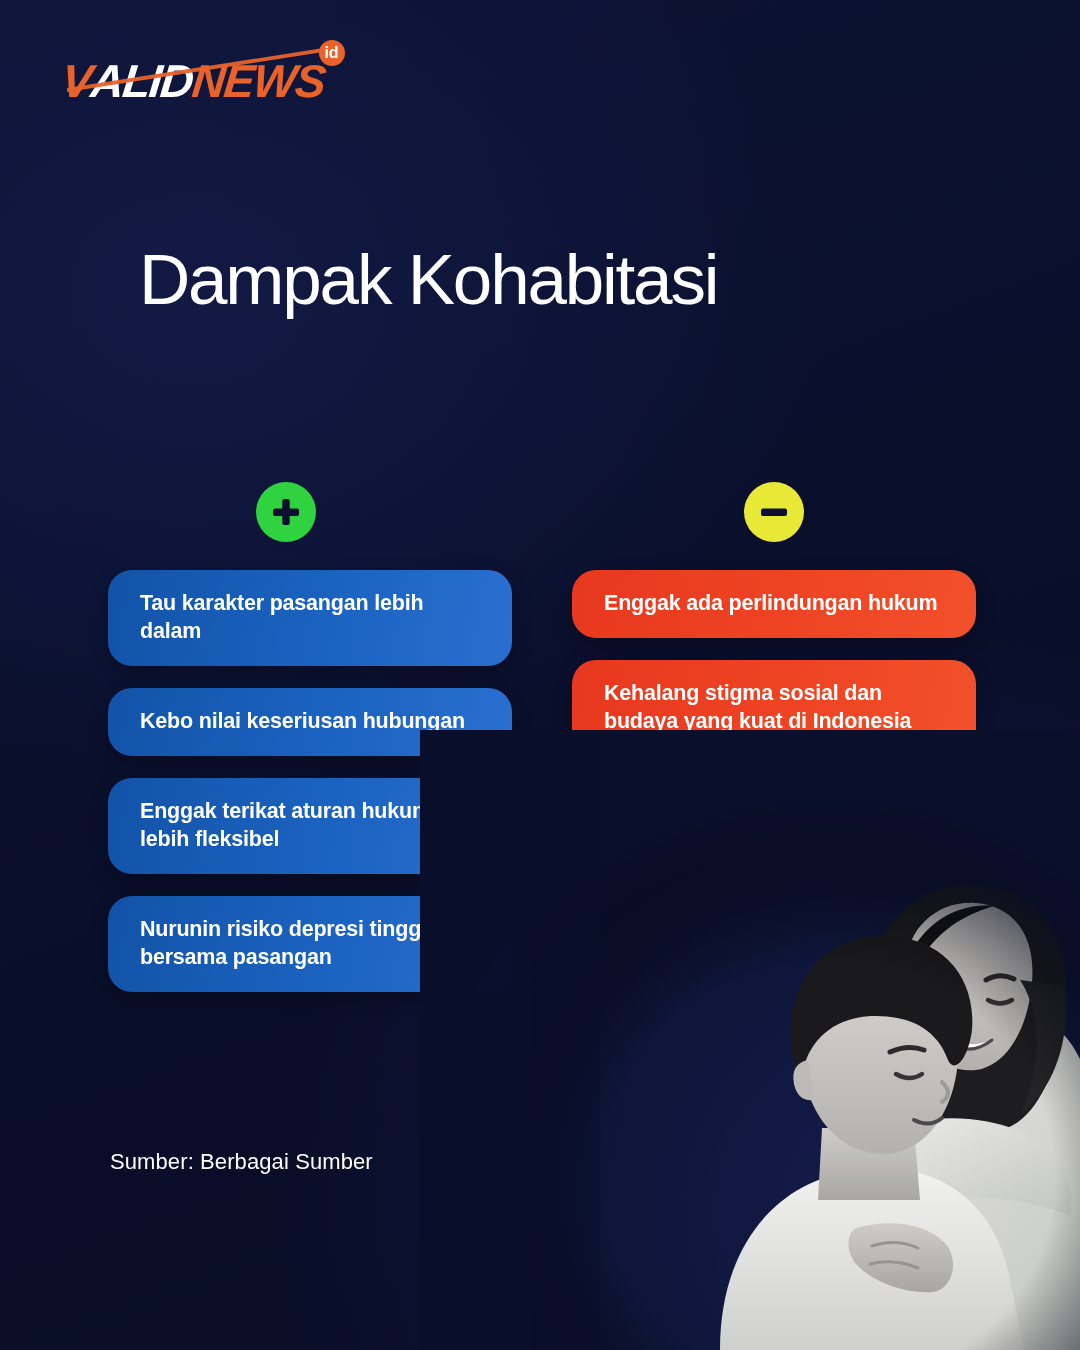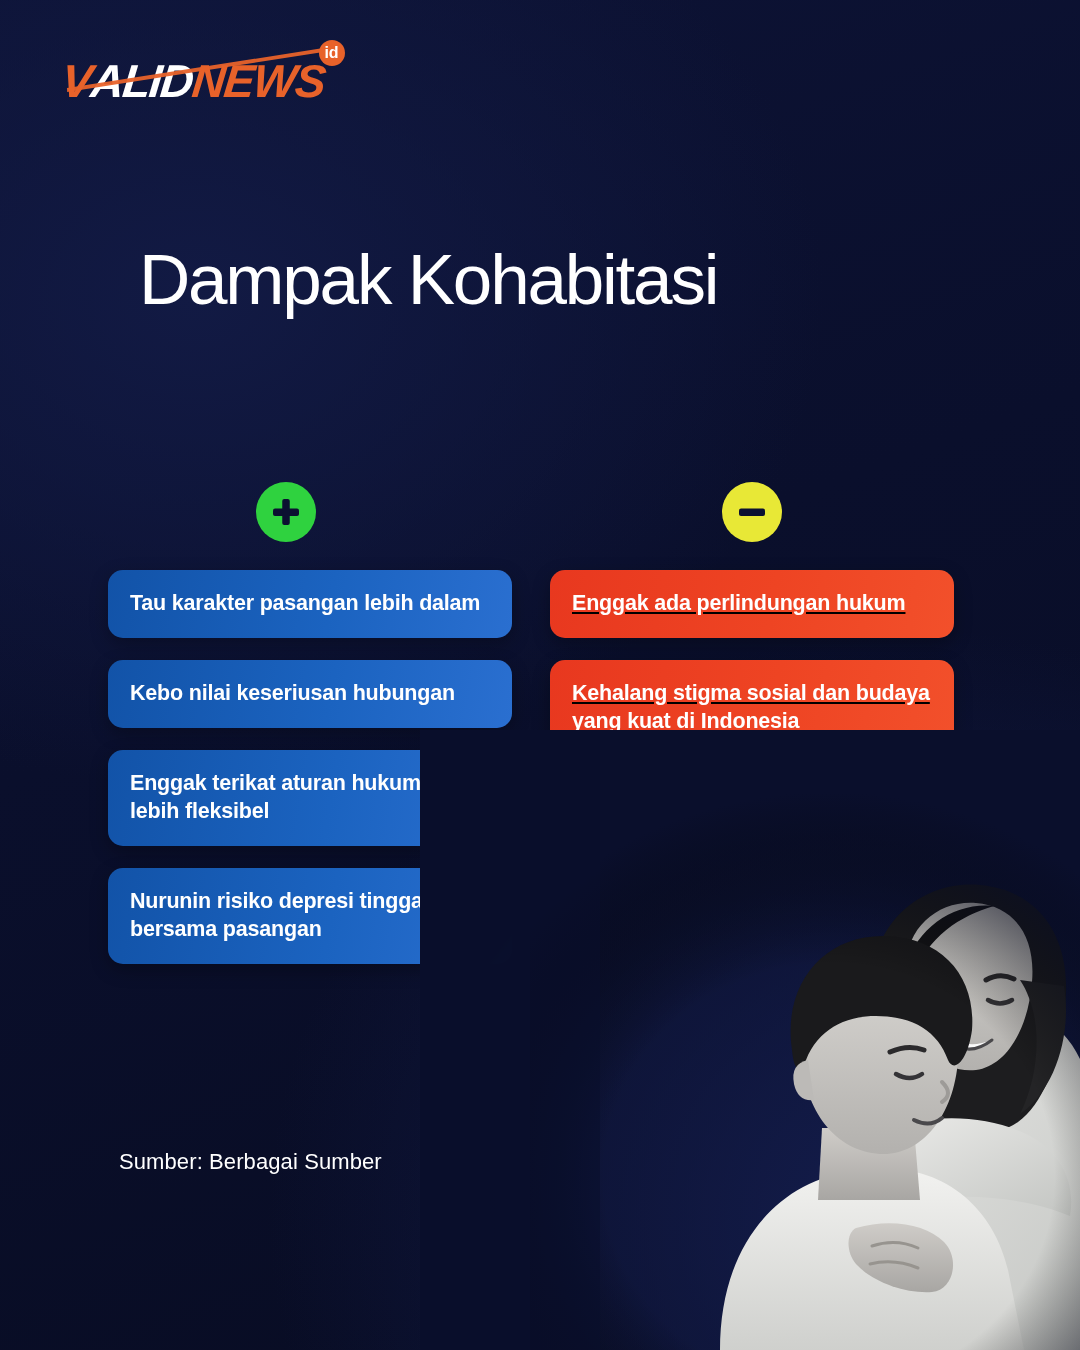--- a/index.html
+++ b/index.html
@@ -83,54 +83,54 @@
     font-size: 52px;
     font-weight: 700;
     letter-spacing: -1.2px;
     line-height: 1.1;
     white-space: nowrap;
   }
 
   
   .col { position: absolute; }
   .col-pros { left: 108px; top: 482px; width: 404px; }
-  .col-cons { left: 550px; top: 482px; width: 404px; text-decoration: underline; }
+  .col-cons { left: 572px; top: 482px; width: 404px; }
 
   .badge {
     width: 60px; height: 60px;
     border-radius: 50%;
     display: flex; align-items: center; justify-content: center;
     margin: 0 auto 28px auto;
   }
   .badge-plus  { background: #2fd23f; margin-left: 148px; }
   .badge-minus { background: #e8e836; margin-left: 172px; }
   .badge svg { display: block; }
 
   .card {
-    border-radius: 15px;
+    border-radius: 24px;
     color: #ffffff;
     font-size: 21.5px;
     font-weight: 700;
     line-height: 1.30;
-    padding: 20px 22px;
+    padding: 20px 32px;
     margin-bottom: 22px;
     letter-spacing: -0.2px;
     box-shadow: 0 6px 18px rgba(0,0,0,0.28);
   }
   .card-pro {
     background: linear-gradient(100deg, #1253a8 0%, #1b63c0 55%, #2a6fd0 100%);
   }
   .card-con {
     background: linear-gradient(100deg, #e8381f 0%, #ee4423 55%, #f2502b 100%);
   }
 
   
   .source {
     position: absolute;
-    left: 119px; top: 1149px;
+    left: 110px; top: 1149px;
     color: #ffffff;
     font-size: 22px;
     font-weight: 400;
     letter-spacing: 0.1px;
   }
 
   
   .photo {
     position: absolute;
     right: 0; bottom: 0;

